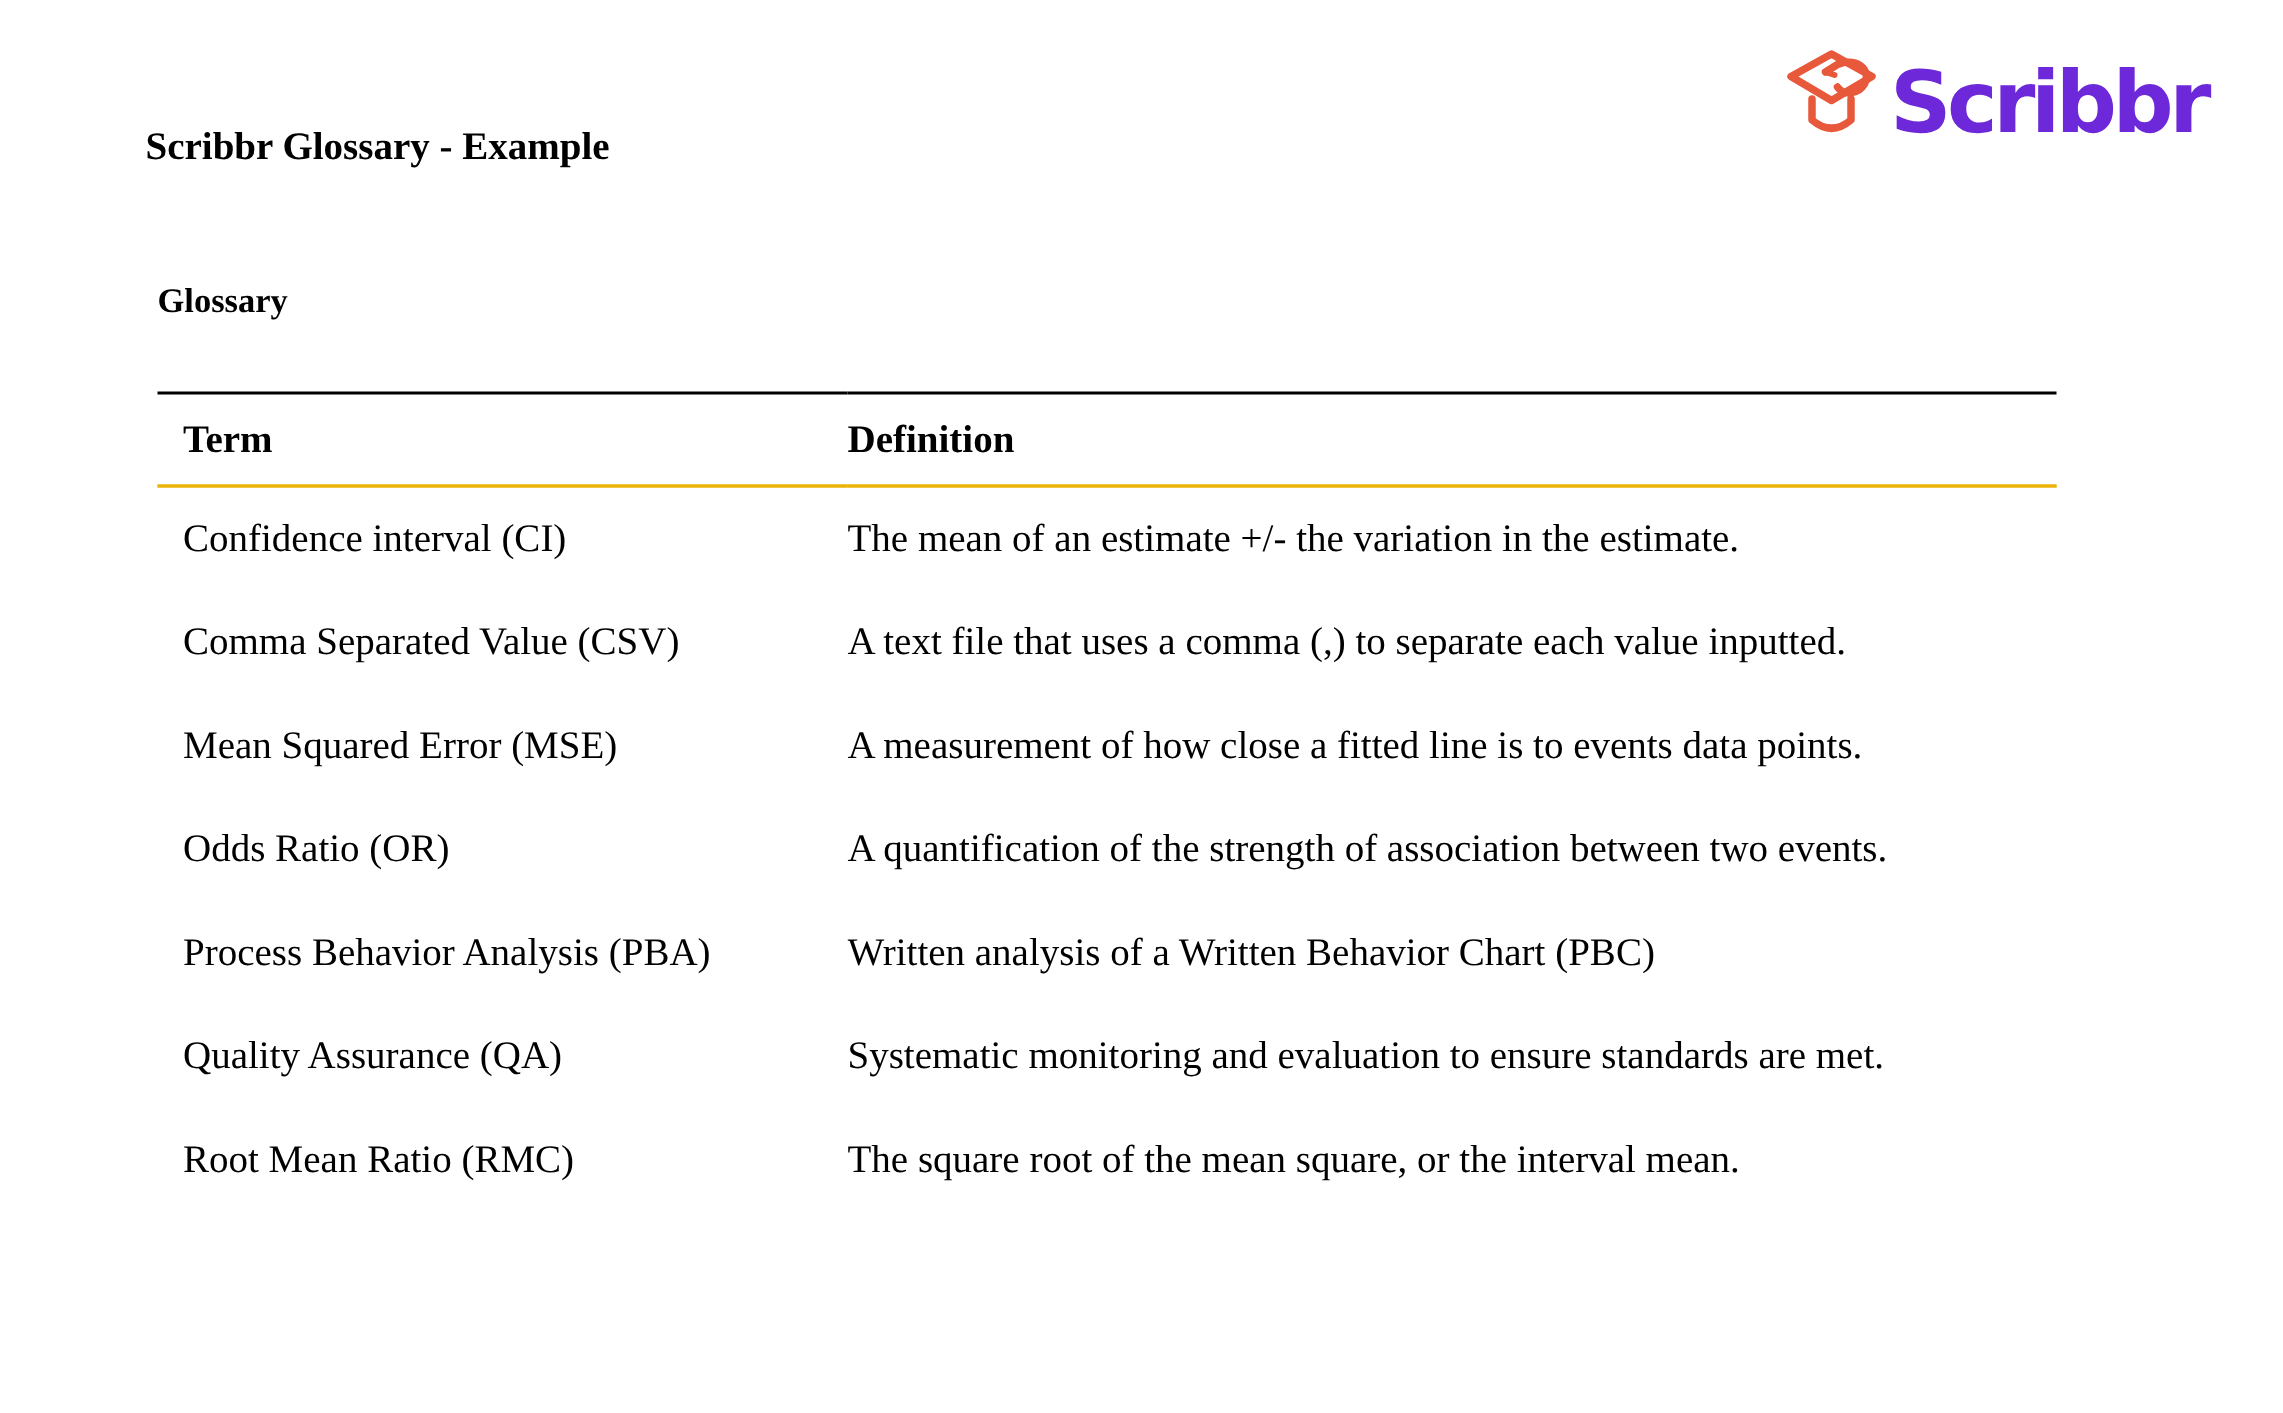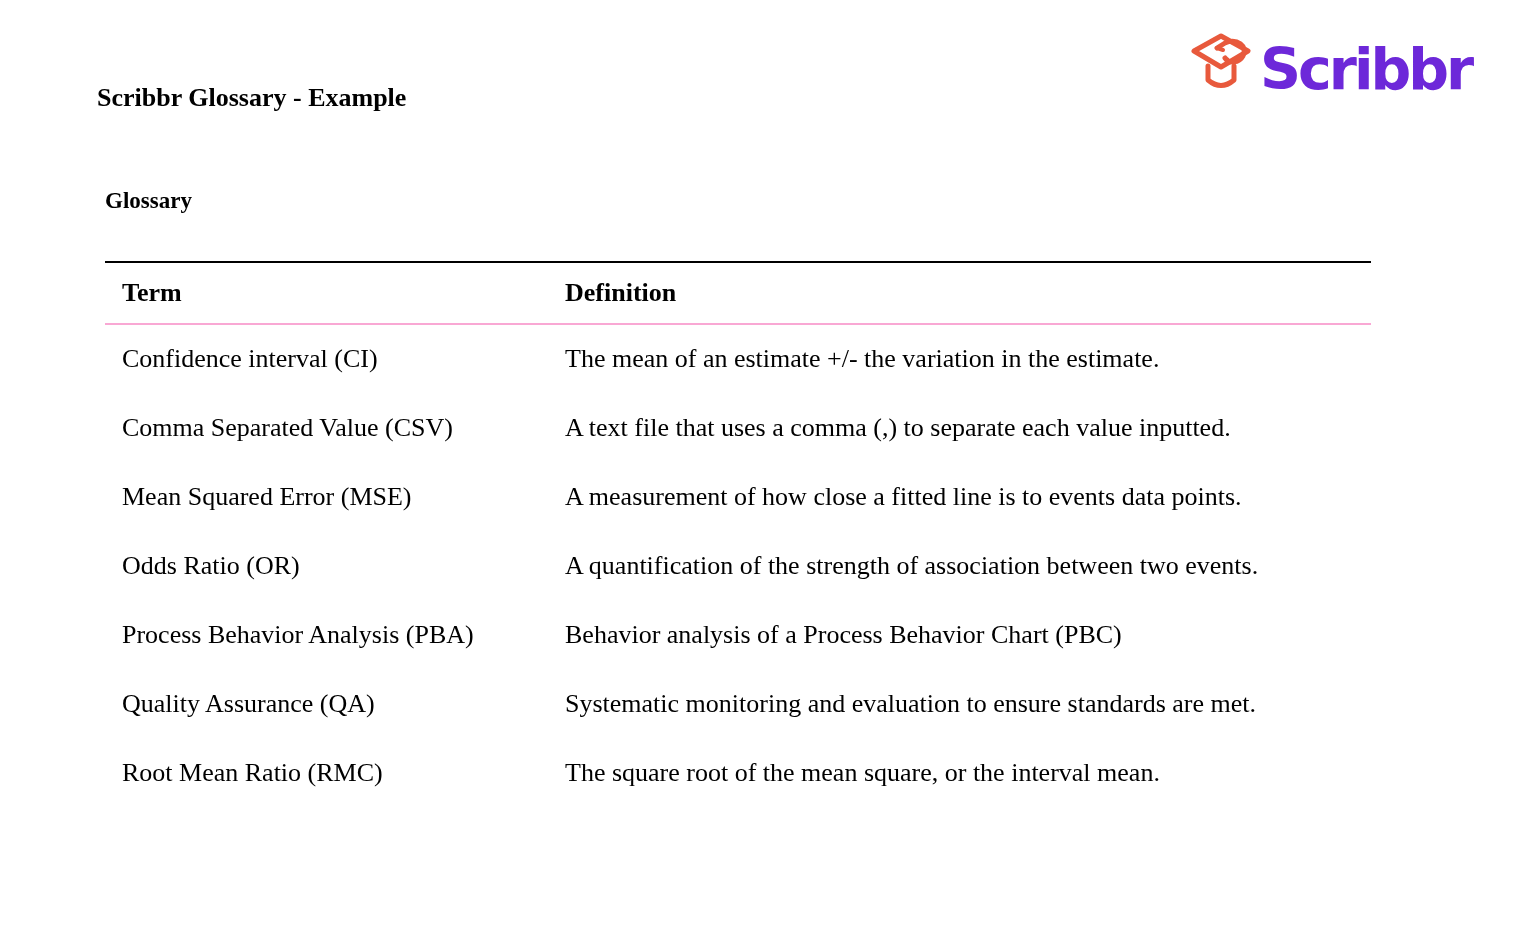--- a/index.html
+++ b/index.html
@@ -72,21 +72,21 @@
     text-align: left;
     font-weight: normal;
     vertical-align: middle;
     padding: 0;
     white-space: nowrap;
     overflow: hidden;
   }
   table.glossary-table thead th {
     font-weight: bold;
     height: 62px;
-    border-bottom: 2px solid #f9a8d4;
+    border-bottom: 2px solid #eab308;
   }
   table.glossary-table tbody td {
     height: 69px;
   }
   .col-term-cell {
     padding-left: 17px !important;
   }
 </style>
 </head>
 <body>
@@ -133,21 +133,21 @@
         <tr>
           <td class="col-term-cell">Mean Squared Error (MSE)</td>
           <td>A measurement of how close a fitted line is to events data points.</td>
         </tr>
         <tr>
           <td class="col-term-cell">Odds Ratio (OR)</td>
           <td>A quantification of the strength of association between two events.</td>
         </tr>
         <tr>
           <td class="col-term-cell">Process Behavior Analysis (PBA)</td>
-          <td>Behavior analysis of a Process Behavior Chart (PBC)</td>
+          <td>Written analysis of a Written Behavior Chart (PBC)</td>
         </tr>
         <tr>
           <td class="col-term-cell">Quality Assurance (QA)</td>
           <td>Systematic monitoring and evaluation to ensure standards are met.</td>
         </tr>
         <tr>
           <td class="col-term-cell">Root Mean Ratio (RMC)</td>
           <td>The square root of the mean square, or the interval mean.</td>
         </tr>
       </tbody>

